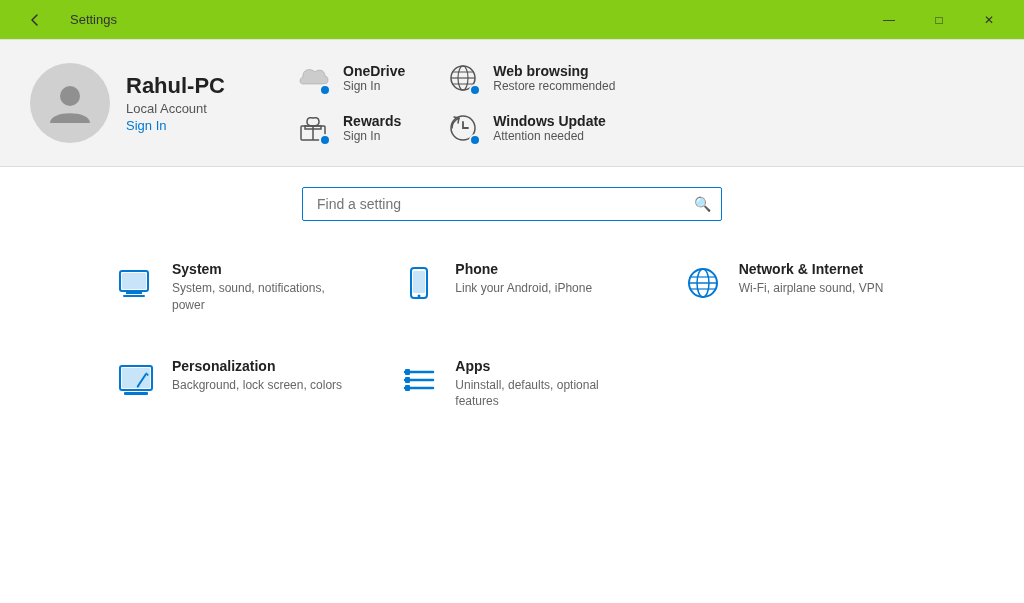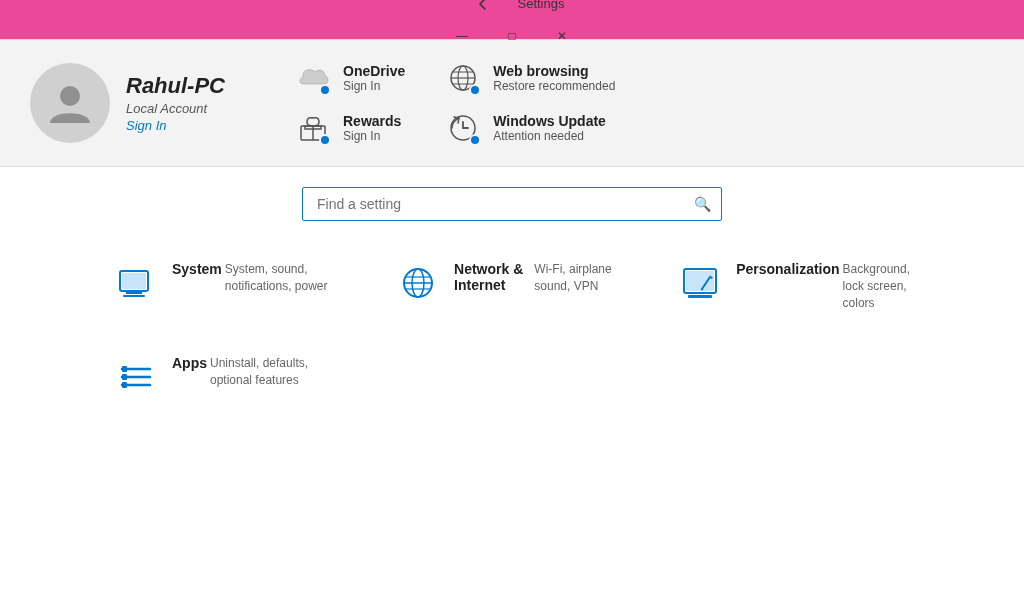--- a/index.html
+++ b/index.html
@@ -10,26 +10,25 @@
       height: 603px;
       overflow: hidden;
       display: flex;
       flex-direction: column;
     }
 
     
     .title-bar {
       display: flex;
       align-items: center;
-      justify-content: center;
+      justify-content: space-between;
       padding: 8px 12px;
-      background: #ec4899;
+      background: #84cc16;
       border-bottom: 1px solid #e0e0e0;
       height: 40px;
-      flex-direction: column;
     }
     .title-bar-left {
       display: flex;
       align-items: center;
       gap: 12px;
     }
     .title-bar-title {
       font-size: 13px;
       color: #333;
     }
@@ -57,21 +56,20 @@
       display: flex;
       align-items: center;
       gap: 30px;
       border-bottom: 1px solid #ddd;
     }
     .profile-area {
       display: flex;
       align-items: center;
       gap: 16px;
       flex: 0 0 auto;
-      font-style: italic;
     }
     .avatar-circle {
       width: 80px;
       height: 80px;
       border-radius: 50%;
       background: #d0d0d0;
       display: flex;
       align-items: center;
       justify-content: center;
     }
@@ -217,21 +215,21 @@
       display: flex;
       align-items: center;
       justify-content: center;
     }
     .setting-icon svg {
       width: 40px;
       height: 40px;
     }
     .setting-text {
       display: flex;
-      flex-direction: row;
+      flex-direction: column;
       gap: 3px;
     }
     .setting-title {
       font-size: 14px;
       font-weight: 600;
       color: #222;
     }
     .setting-desc {
       font-size: 12px;
       color: #666;
@@ -363,20 +361,33 @@
           <rect x="6" y="10" width="24" height="16" rx="1" fill="#c8e4f8"></rect>
         </svg>
       </div>
       <div class="setting-text">
         <span class="setting-title">System</span>
         <span class="setting-desc">System, sound, notifications, power</span>
       </div>
     </div>
 
 
+    <div class="setting-item">
+      <div class="setting-icon">
+        <svg viewBox="0 0 40 40" fill="none" xmlns="http://www.w3.org/2000/svg">
+          <rect x="12" y="5" width="16" height="30" rx="3" fill="none" stroke="#0078d4" stroke-width="2"></rect>
+          <rect x="14" y="8" width="12" height="22" rx="1" fill="#c8e4f8"></rect>
+          <circle cx="20" cy="33" r="1.5" fill="#0078d4"></circle>
+        </svg>
+      </div>
+      <div class="setting-text">
+        <span class="setting-title">Phone</span>
+        <span class="setting-desc">Link your Android, iPhone</span>
+      </div>
+    </div>
 
     <div class="setting-item">
       <div class="setting-icon">
         <svg viewBox="0 0 40 40" fill="none" xmlns="http://www.w3.org/2000/svg">
           <circle cx="20" cy="20" r="14" fill="none" stroke="#0078d4" stroke-width="2"></circle>
           <ellipse cx="20" cy="20" rx="6" ry="14" fill="none" stroke="#0078d4" stroke-width="1.5"></ellipse>
           <line x1="6" y1="20" x2="34" y2="20" stroke="#0078d4" stroke-width="1.5"></line>
           <line x1="7" y1="14" x2="33" y2="14" stroke="#0078d4" stroke-width="1.2"></line>
           <line x1="7" y1="26" x2="33" y2="26" stroke="#0078d4" stroke-width="1.2"></line>
         </svg>

